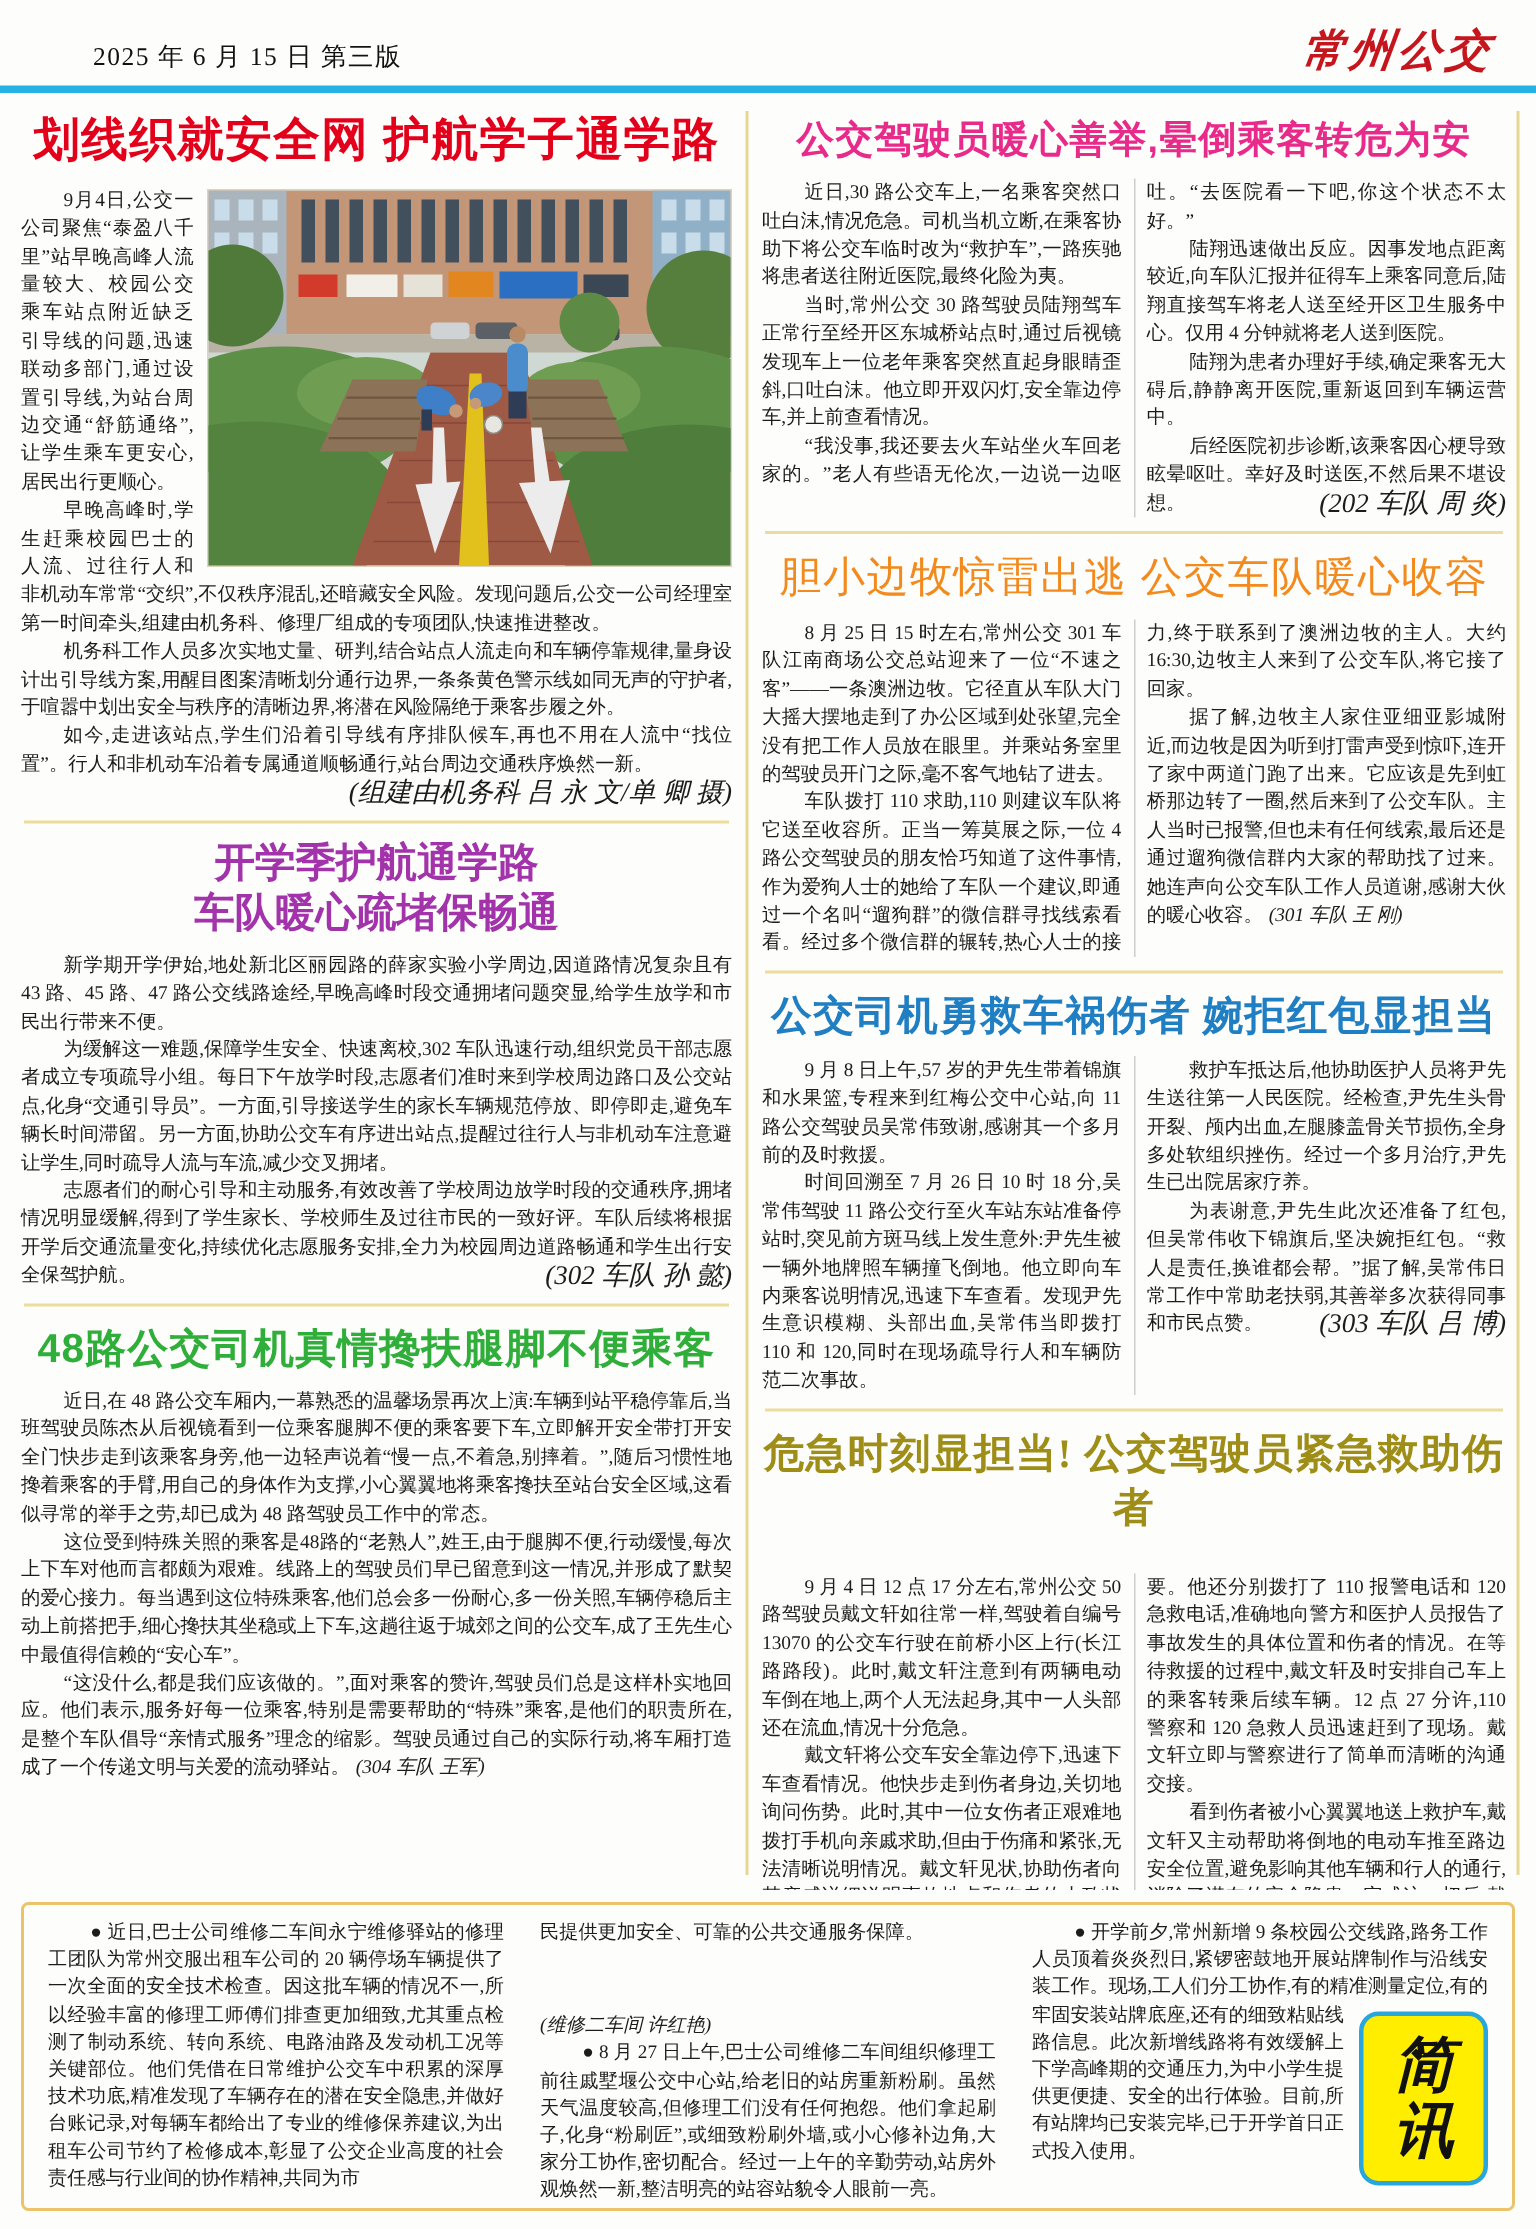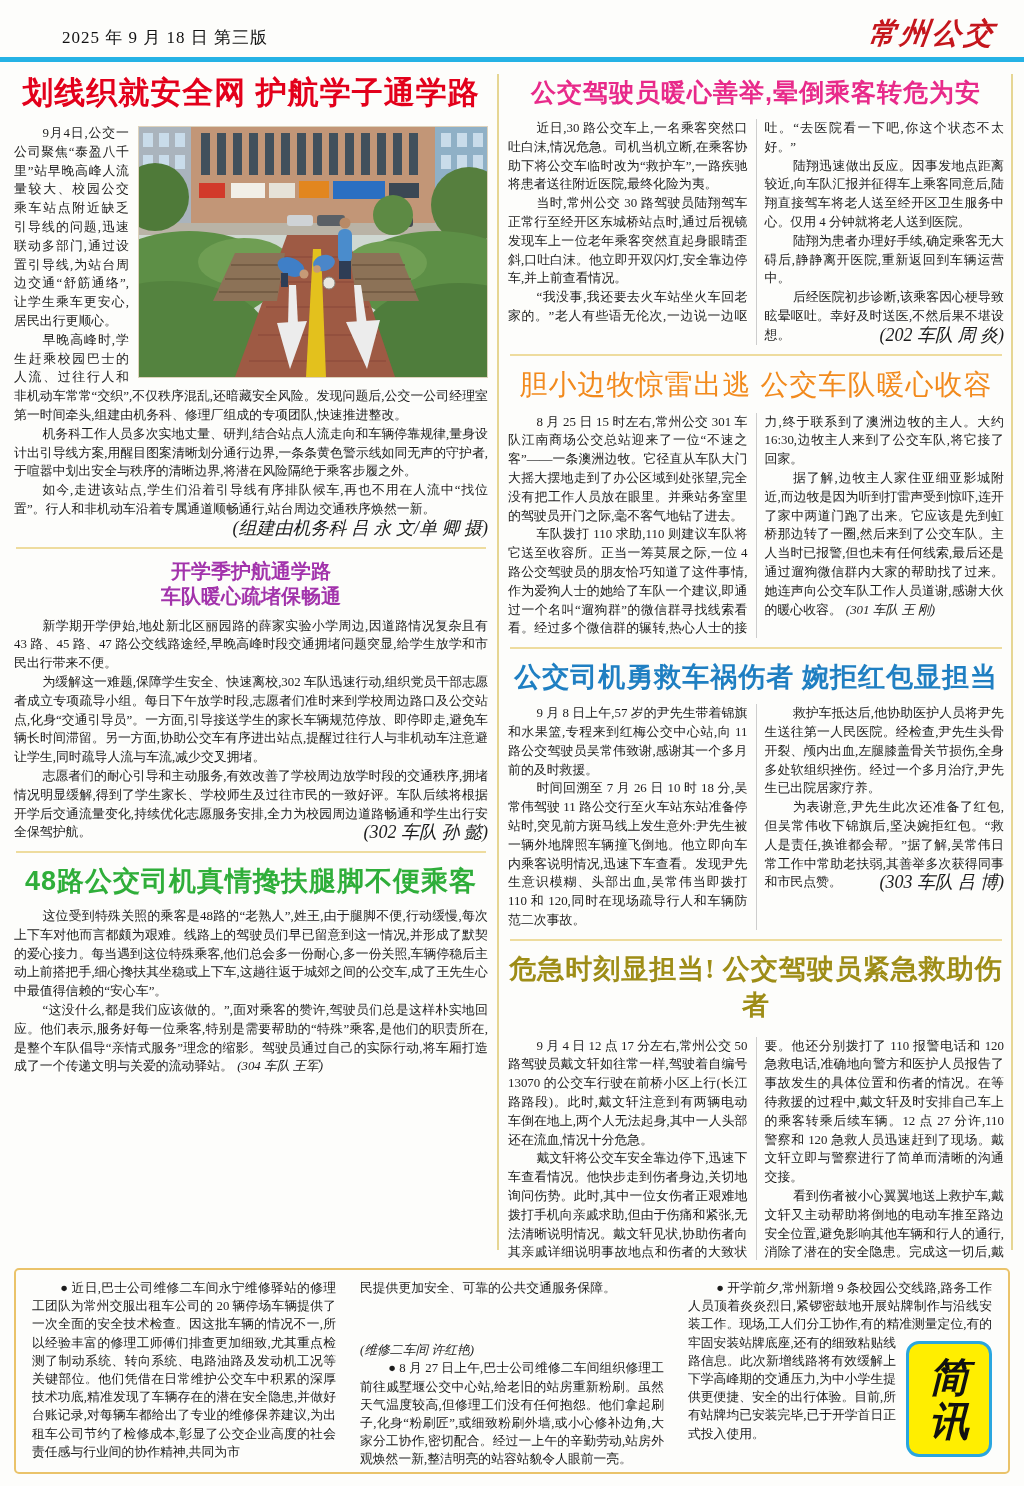--- a/index.html
+++ b/index.html
@@ -19,24 +19,24 @@
   .content { display:flex; padding:6px 10px 0 14px; height:1198px; overflow:hidden; }
   .col-left { width:474px; }
   .vrule { width:2px; background:#e6d694; margin:6px 9px 10px 9px; }
   .col-right { width:496px; }
   .vrule-right { width:2px; background:#e6d694; margin:6px 0 10px 7px; }
 
   h2 { text-align:center; }
   .t-red    { font-family:"Liberation Sans",sans-serif; font-weight:900; font-size:31px; color:#e3001b; letter-spacing:1px; margin:4px 0 10px; }
   .t-pink   { font-family:"Liberation Sans",sans-serif; font-weight:900; font-size:25px; color:#e82a8a; letter-spacing:1px; margin:8px 0 10px; }
   .t-orange { font-family:"Liberation Sans",sans-serif; font-weight:400; font-size:28px; color:#f28a1d; letter-spacing:1px; margin:10px 0 9px; }
-  .t-purple { font-family:"Liberation Sans",sans-serif; font-weight:900; font-size:20px; color:#a233ab; line-height:1.25; margin:10px 0 8px; }
+  .t-purple { font-family:"Liberation Sans",sans-serif; font-weight:900; font-size:27px; color:#a233ab; line-height:1.25; margin:10px 0 8px; }
   .t-green  { font-family:"Liberation Sans",sans-serif; font-weight:900; font-size:27px; color:#2fae3a; letter-spacing:1px; margin:10px 0 8px; }
   .t-blue   { font-weight:bold; font-size:27px; color:#1f7fc2; letter-spacing:1px; margin:10px 0 9px; }
-  .t-olive  { font-weight:bold; font-size:27px; color:#9e8d17; letter-spacing:1px; margin:10px 0 14px; }
+  .t-olive  { font-weight:bold; font-size:27px; color:#9e8d17; letter-spacing:1px; margin:10px 0 26px; }
 
   .bp { font-size:12.9px; line-height:18.8px; text-align:justify; text-indent:2.2em; }
   .twocol { column-count:2; column-gap:17px; column-rule:1px solid #cdcdcd; }
   .sig-line { text-align:right; font-style:italic; font-size:18px; line-height:18.8px; }
   .pull { margin-top:-18.8px; }
   .sig-inline { font-style:italic; padding-left:4px; }
   .hrule { border:0; border-top:2px solid #eedc9e; margin:9px 2px; }
   .clearfix::after { content:""; display:block; clear:both; }
   .clr { clear:both; }
 
@@ -55,21 +55,21 @@
   .jx-box { float:right; clear:right; width:86px; height:116px; margin:4px 0 2px 10px;
             background:#ffee00; border:3px solid #2aa6df; border-radius:13px;
             display:flex; flex-direction:column; align-items:center; justify-content:center; }
   .jx-char { font-size:40px; font-weight:bold; font-style:italic; line-height:1.1; color:#111;
              font-family:"DejaVu Serif",serif; }
 </style>
 </head>
 <body>
 
 <div class="header">
-  <div class="date-line">2025 年 9 月 18 日  第三版</div>
+  <div class="date-line">2025 年 6 月 15 日  第三版</div>
   <div class="masthead">常州公交</div>
 </div>
 <div class="blue-bar"></div>
 
 <div class="content">
 
   <div class="col-left">
 
     <section>
       <h2 class="t-red">划线织就安全网 护航学子通学路</h2>
@@ -185,20 +185,21 @@
       <p class="bp">新学期开学伊始,地处新北区丽园路的薛家实验小学周边,因道路情况复杂且有 43 路、45 路、47 路公交线路途经,早晚高峰时段交通拥堵问题突显,给学生放学和市民出行带来不便。</p>
       <p class="bp">为缓解这一难题,保障学生安全、快速离校,302 车队迅速行动,组织党员干部志愿者成立专项疏导小组。每日下午放学时段,志愿者们准时来到学校周边路口及公交站点,化身“交通引导员”。一方面,引导接送学生的家长车辆规范停放、即停即走,避免车辆长时间滞留。另一方面,协助公交车有序进出站点,提醒过往行人与非机动车注意避让学生,同时疏导人流与车流,减少交叉拥堵。</p>
       <p class="bp">志愿者们的耐心引导和主动服务,有效改善了学校周边放学时段的交通秩序,拥堵情况明显缓解,得到了学生家长、学校师生及过往市民的一致好评。车队后续将根据开学后交通流量变化,持续优化志愿服务安排,全力为校园周边道路畅通和学生出行安全保驾护航。</p>
       <div class="sig-line pull">(302 车队 孙 懿)</div>
     </section>
 
     <hr class="hrule">
 
     <section>
       <h2 class="t-green">48路公交司机真情搀扶腿脚不便乘客</h2>
+      <p class="bp">近日,在 48 路公交车厢内,一幕熟悉的温馨场景再次上演:车辆到站平稳停靠后,当班驾驶员陈杰从后视镜看到一位乘客腿脚不便的乘客要下车,立即解开安全带打开安全门快步走到该乘客身旁,他一边轻声说着“慢一点,不着急,别摔着。”,随后习惯性地搀着乘客的手臂,用自己的身体作为支撑,小心翼翼地将乘客搀扶至站台安全区域,这看似寻常的举手之劳,却已成为 48 路驾驶员工作中的常态。</p>
       <p class="bp">这位受到特殊关照的乘客是48路的“老熟人”,姓王,由于腿脚不便,行动缓慢,每次上下车对他而言都颇为艰难。线路上的驾驶员们早已留意到这一情况,并形成了默契的爱心接力。每当遇到这位特殊乘客,他们总会多一份耐心,多一份关照,车辆停稳后主动上前搭把手,细心搀扶其坐稳或上下车,这趟往返于城郊之间的公交车,成了王先生心中最值得信赖的“安心车”。</p>
       <p class="bp"><span>“这没什么,都是我们应该做的。”,面对乘客的赞许,驾驶员们总是这样朴实地回应。他们表示,服务好每一位乘客,特别是需要帮助的“特殊”乘客,是他们的职责所在,是整个车队倡导“亲情式服务”理念的缩影。驾驶员通过自己的实际行动,将车厢打造成了一个传递文明与关爱的流动驿站。</span><span class="sig-inline">(304 车队 王军)</span></p>
     </section>
   </div>
 
   <div class="vrule"></div>
 
   <div class="col-right">
 
     <section>

